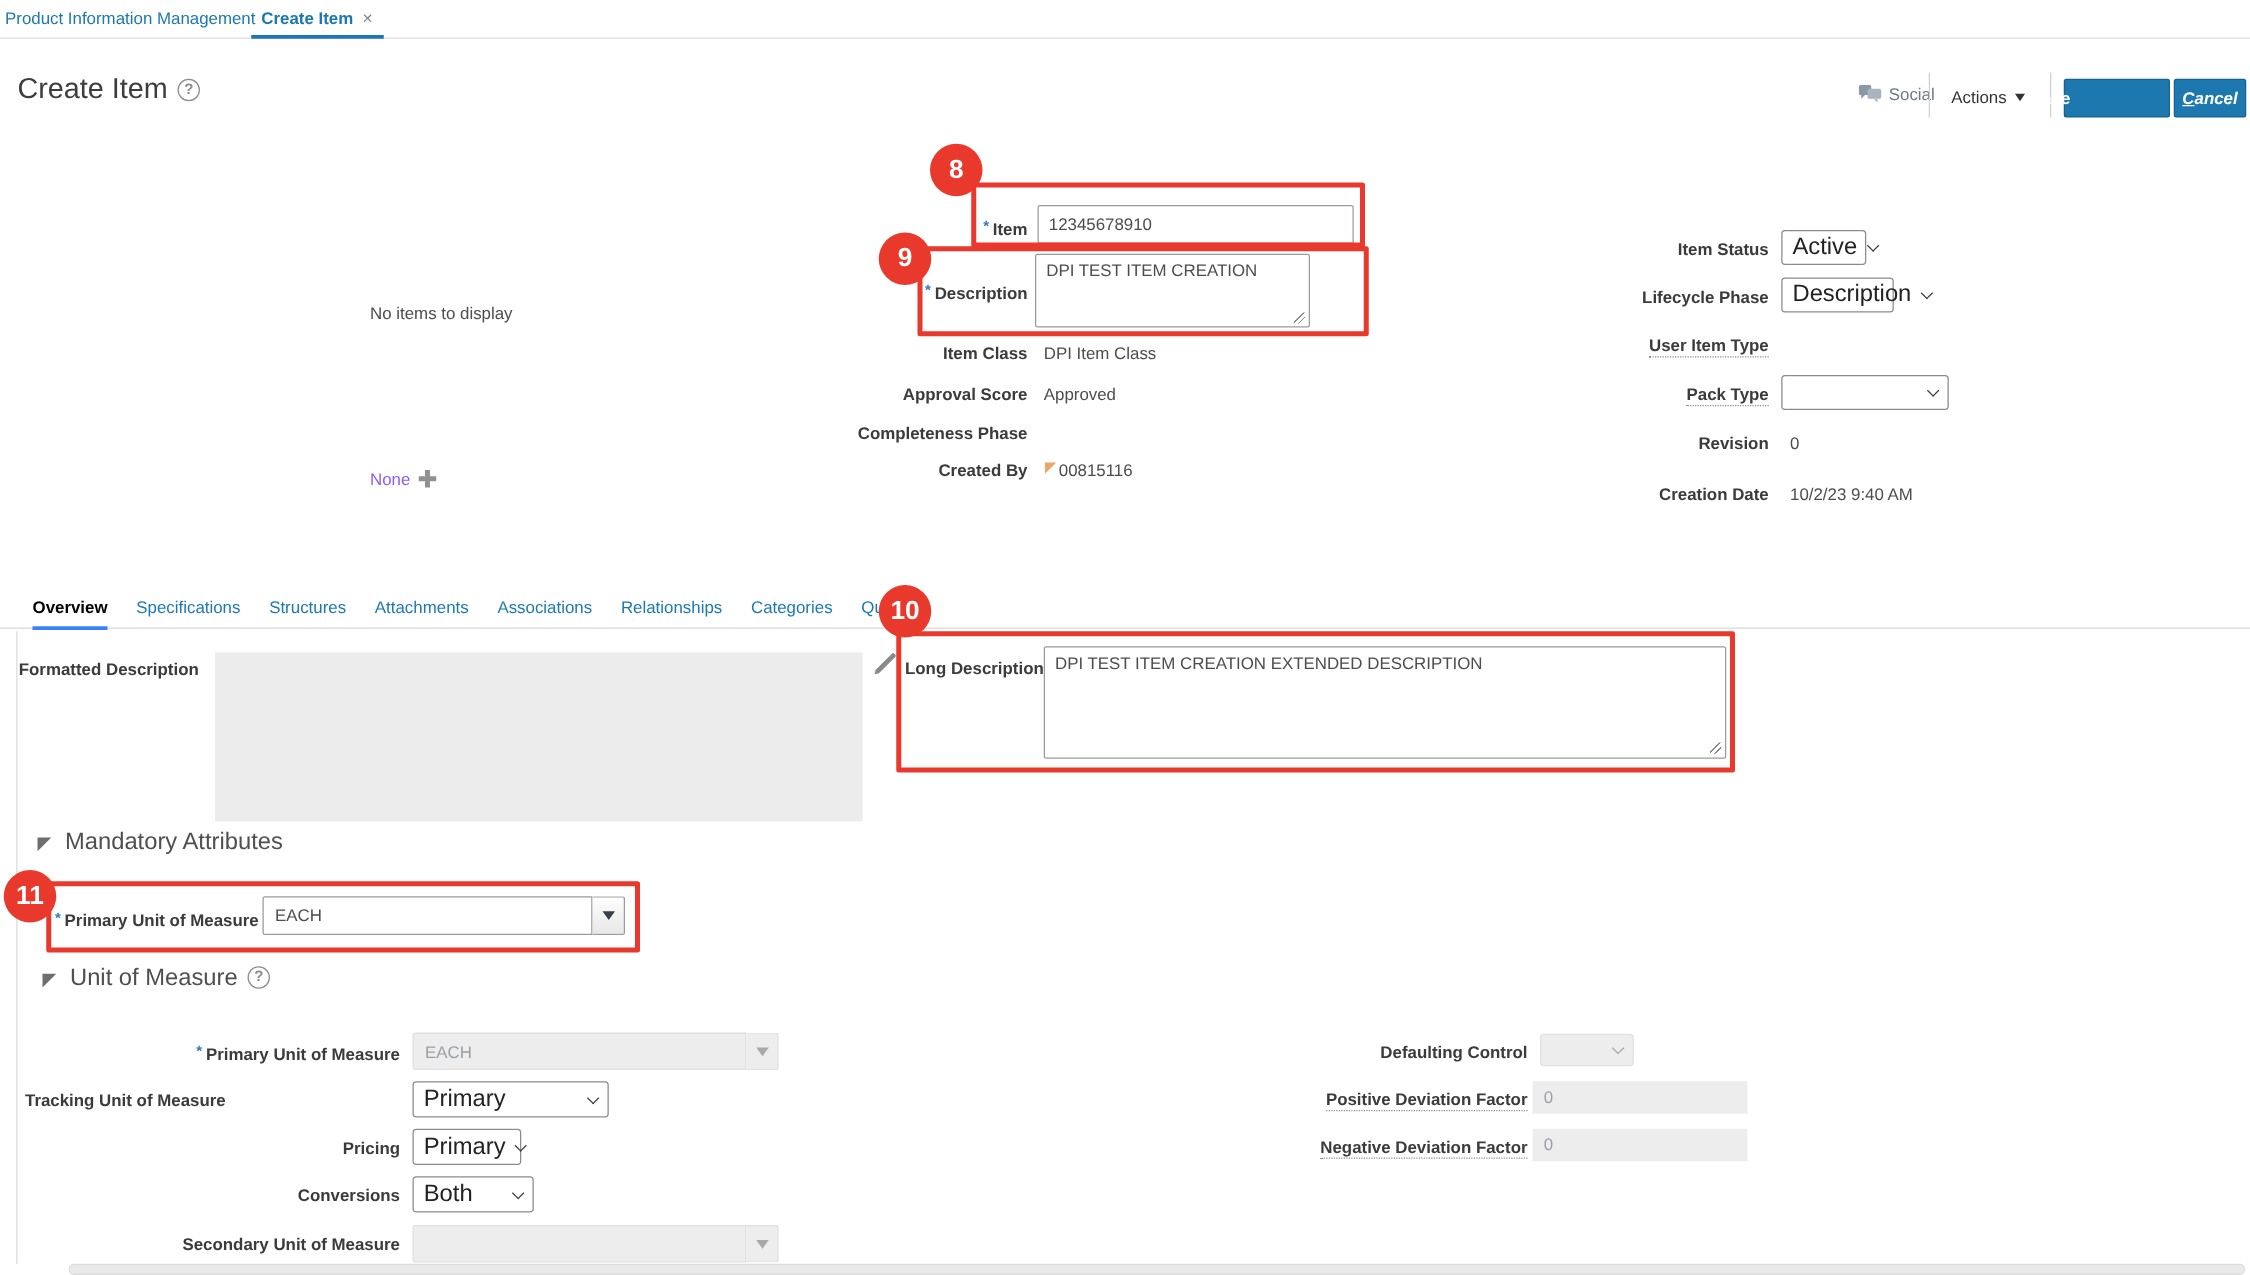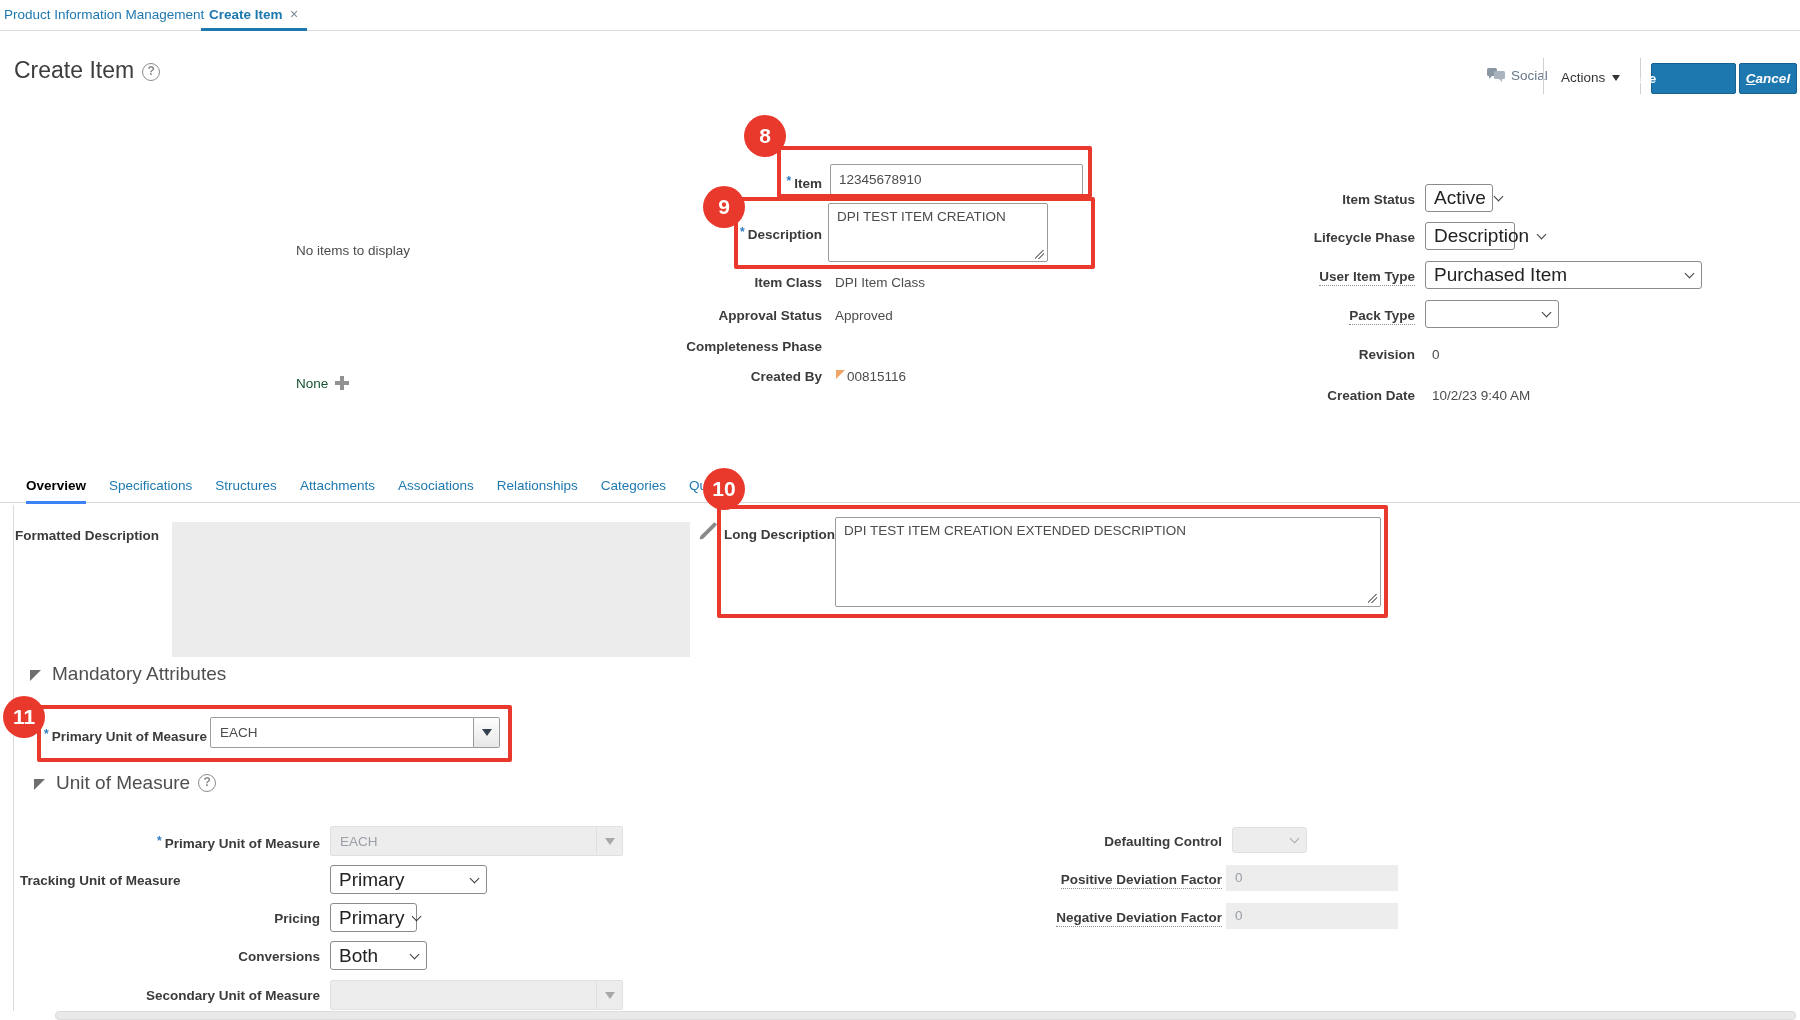--- a/index.html
+++ b/index.html
@@ -122,39 +122,39 @@
     <span class="save-split"></span>
     <span class="save-arrow">
         <span class="caret-white"></span>
       </span>
   </div>
   <div class="btn btn-cancel">
     <span><span class="u">C</span><span>ancel</span></span>
   </div>
 
   <div class="fval" style="left:296px; top:243px;">No items to display</div>
-  <div class="fval" style="left:296px; top:376px; color:#14532d;">
+  <div class="fval" style="left:296px; top:376px; color:#8b5cf6;">
     <span>None</span><span class="plus-icon"></span>
   </div>
 
   <div class="flabel r-edge" style="left:572px; top:174px;">
     <span class="req">*</span><span>Item</span>
   </div>
   <input class="tinput" style="left: 830px; top: 164px; width: 253px; height: 31px;" value="12345678910">
 
   <div class="flabel r-edge" style="left:572px; top:225px;">
     <span class="req">*</span><span>Description</span>
   </div>
   <textarea class="tinput" style="left: 828px; top: 203px; width: 220px; height: 59px;">DPI TEST ITEM CREATION</textarea>
   <div class="rz-handle" style="left:1035px; top:250px;"></div>
 
   <div class="flabel r-edge" style="left:572px; top:275px;">Item Class</div>
   <div class="fval" style="left:835px; top:275px;">DPI Item Class</div>
 
-  <div class="flabel r-edge" style="left:572px; top:308px;">Approval Status</div>
+  <div class="flabel r-edge" style="left:572px; top:308px;">Approval Score</div>
   <div class="fval" style="left:835px; top:308px;">Approved</div>
 
   <div class="flabel r-edge" style="left:572px; top:339px;">Completeness Phase</div>
 
   <div class="flabel r-edge" style="left:572px; top:369px;">Created By</div>
   <div class="flag" style="left:836px; top:370px;"></div>
   <div class="fval" style="left:847px; top:369px;">00815116</div>
 
   <div class="flabel r-edge" style="left:1165px; top:192px;">Item Status</div>
   <div class="nsel" style="left:1425px; top:184px; width:68px; height:28px;">
@@ -162,24 +162,20 @@
     <span class="chev"></span>
   </div>
 
   <div class="flabel r-edge" style="left:1165px; top:230px;">Lifecycle Phase</div>
   <div class="nsel" style="left:1425px; top:222px; width:90px; height:28px;">
     <span>Description</span>
     <span class="chev"></span>
   </div>
 
   <div class="flabel r-edge" style="left:1165px; top:269px;"><span class="dotted">User Item Type</span></div>
-  <div class="nsel" style="left:1425px; top:261px; width:277px; height:28px;">
-    <span>Purchased Item</span>
-    <span class="chev"></span>
-  </div>
 
   <div class="flabel r-edge" style="left:1165px; top:308px;"><span class="dotted">Pack Type</span></div>
   <div class="nsel" style="left:1425px; top:300px; width:134px; height:28px;">
     <span></span>
     <span class="chev"></span>
   </div>
 
   <div class="flabel r-edge" style="left:1165px; top:347px;">Revision</div>
   <div class="fval" style="left:1432px; top:347px;">0</div>
 

